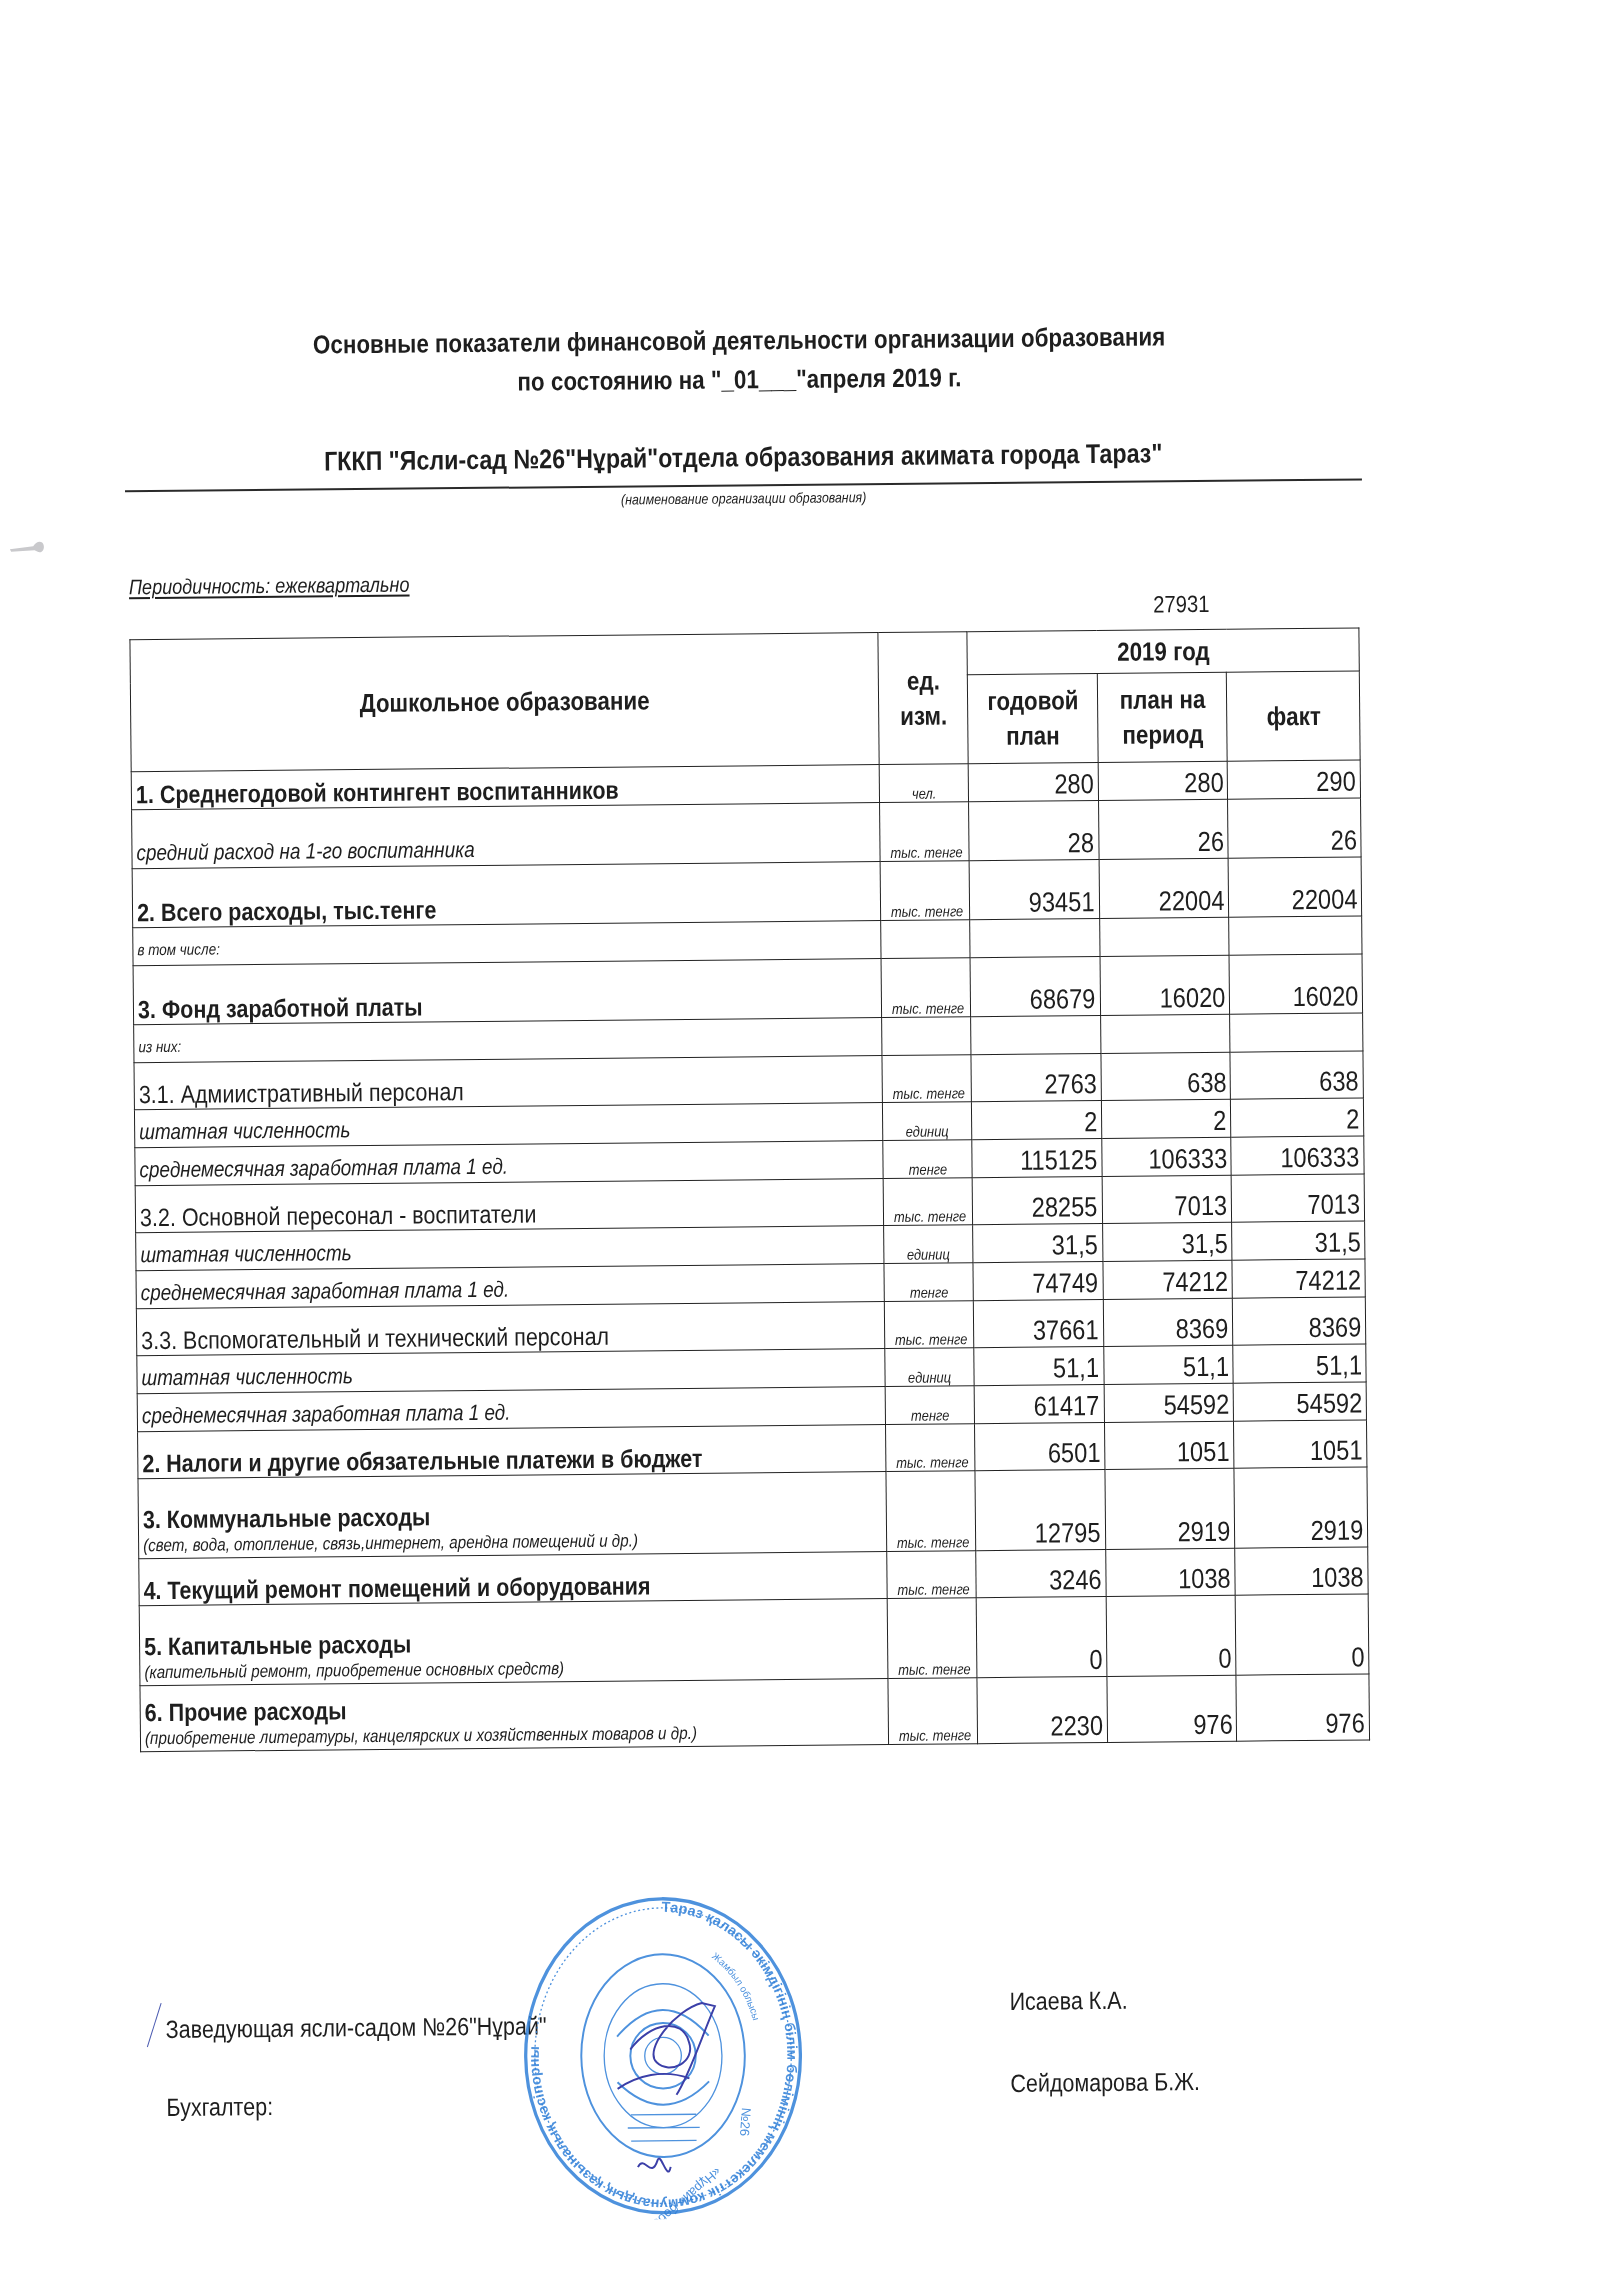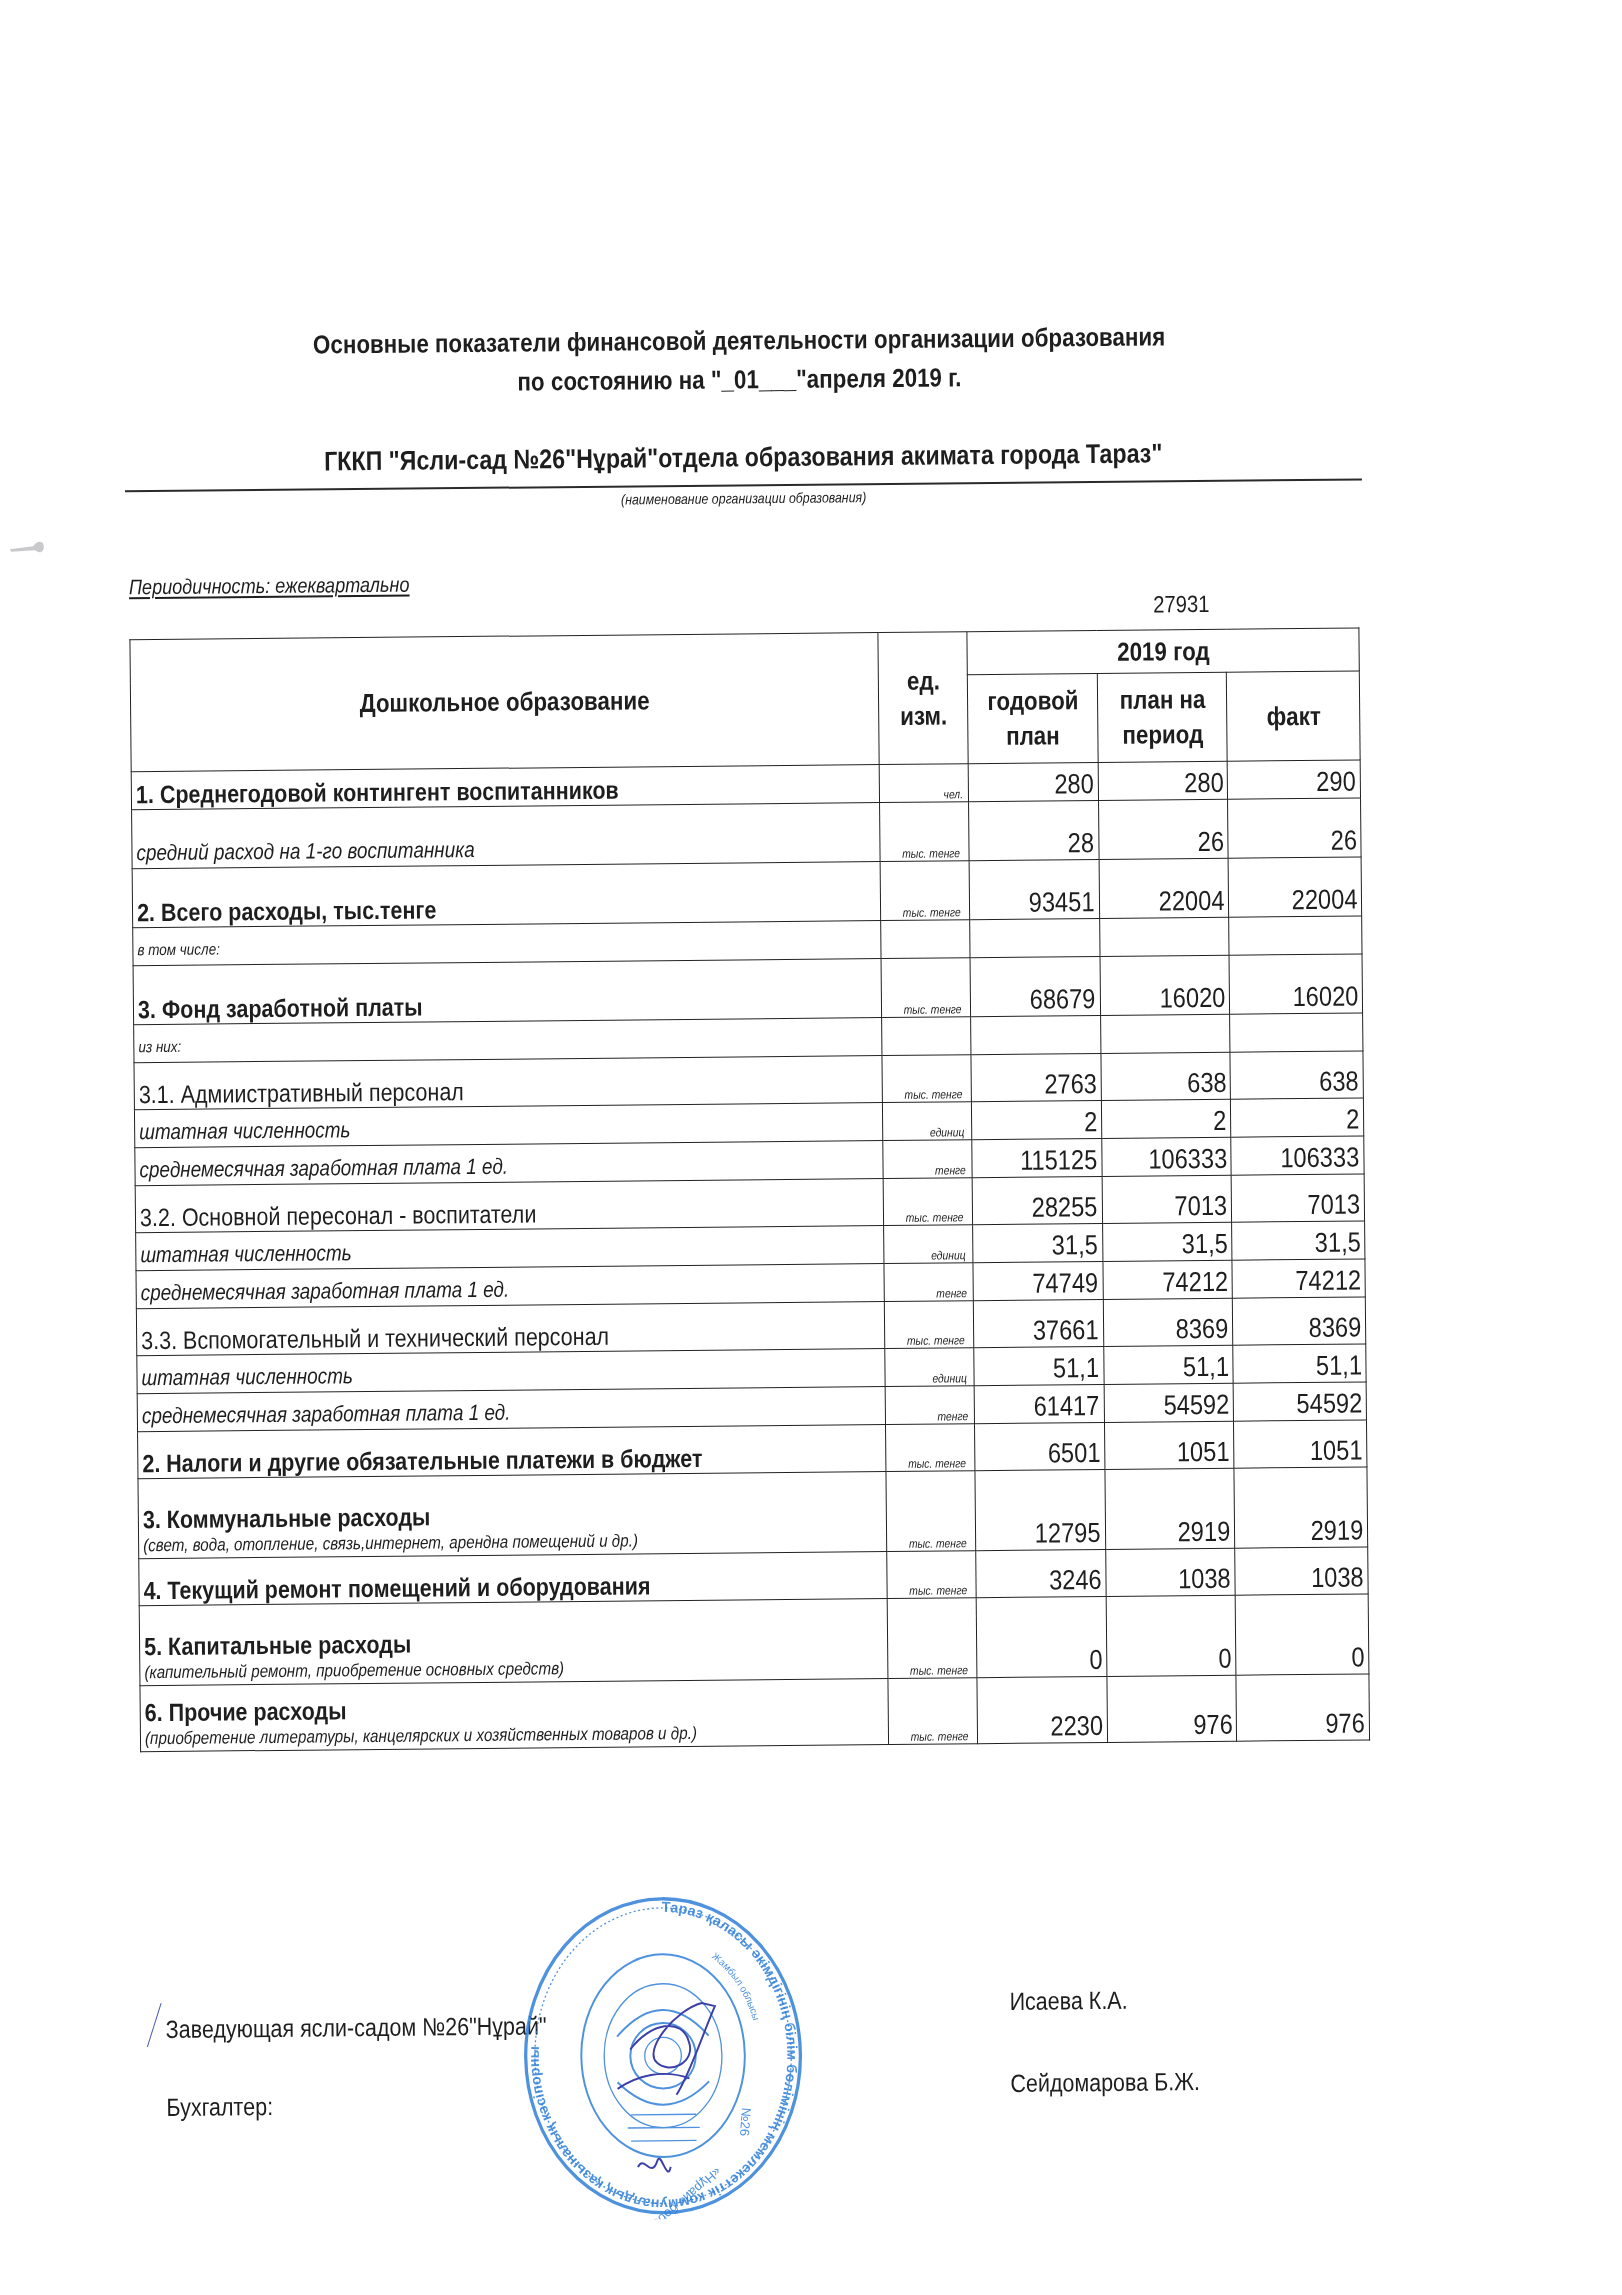--- a/index.html
+++ b/index.html
@@ -139,22 +139,22 @@
     td.name.small-italic { font-style: italic; font-size: 15.7px; }
     td.name .sub {
       display: block;
       font-style: italic;
       font-weight: normal;
       font-size: 17.7px;
       line-height: 23.6px;
     }
     td.unit {
       font-style: italic;
-      font-size: 12px;
-      text-align: right;
+      font-size: 15px;
+      text-align: center;
       vertical-align: top;
       padding-top: 11.8px;
       white-space: nowrap;
     }
     td.unit .txt {
       display: inline-block;
       transform: scaleX(0.86);
     }
     td.num {
       font-size: 27.5px;

